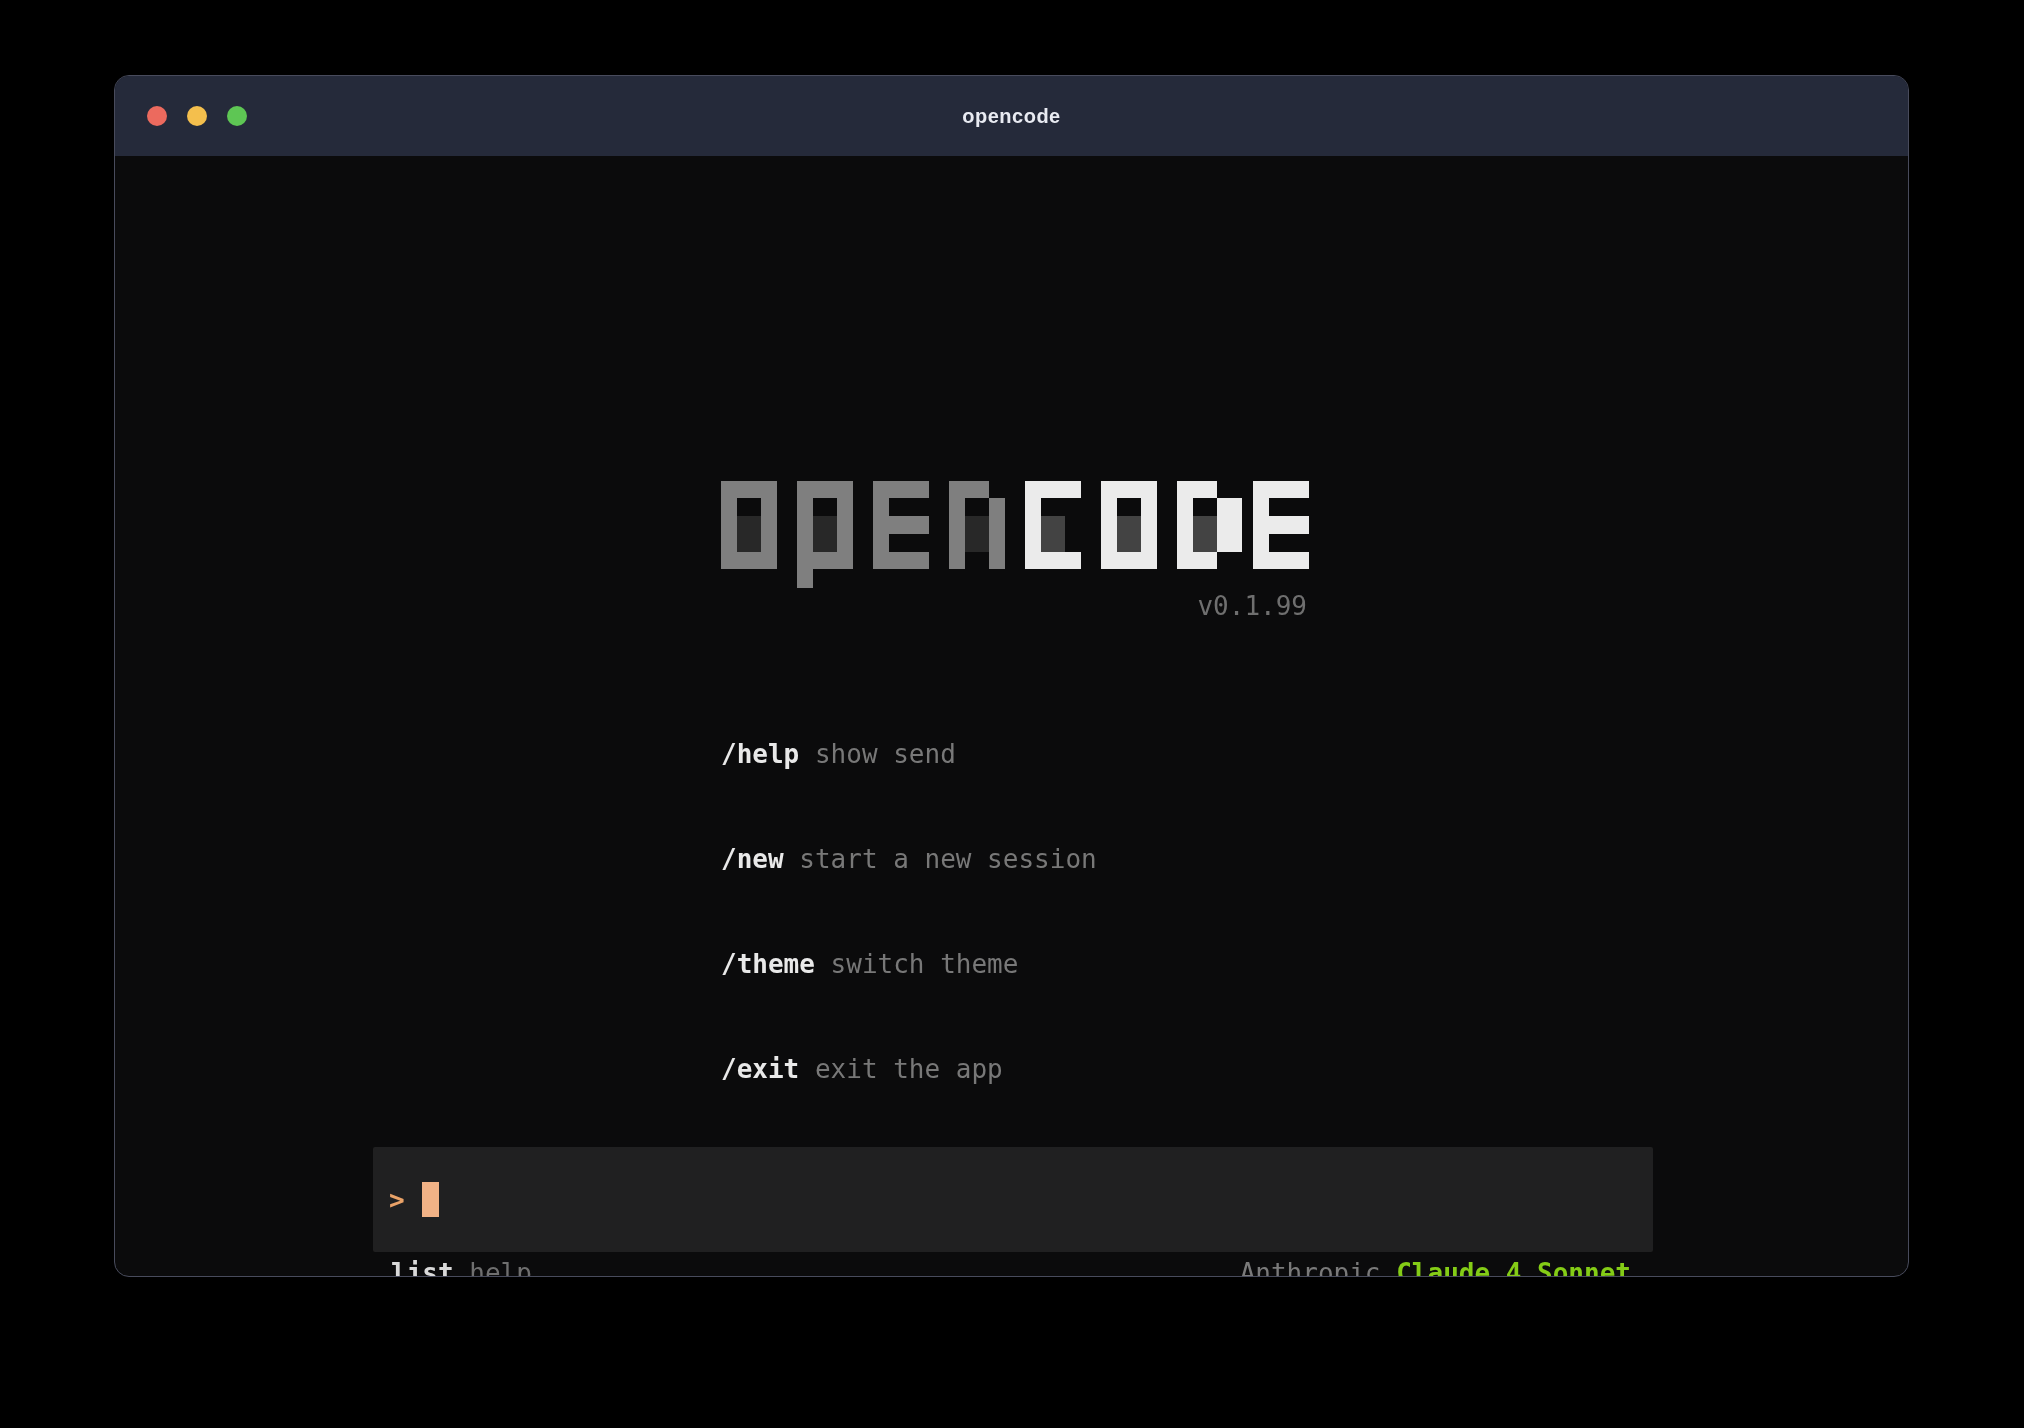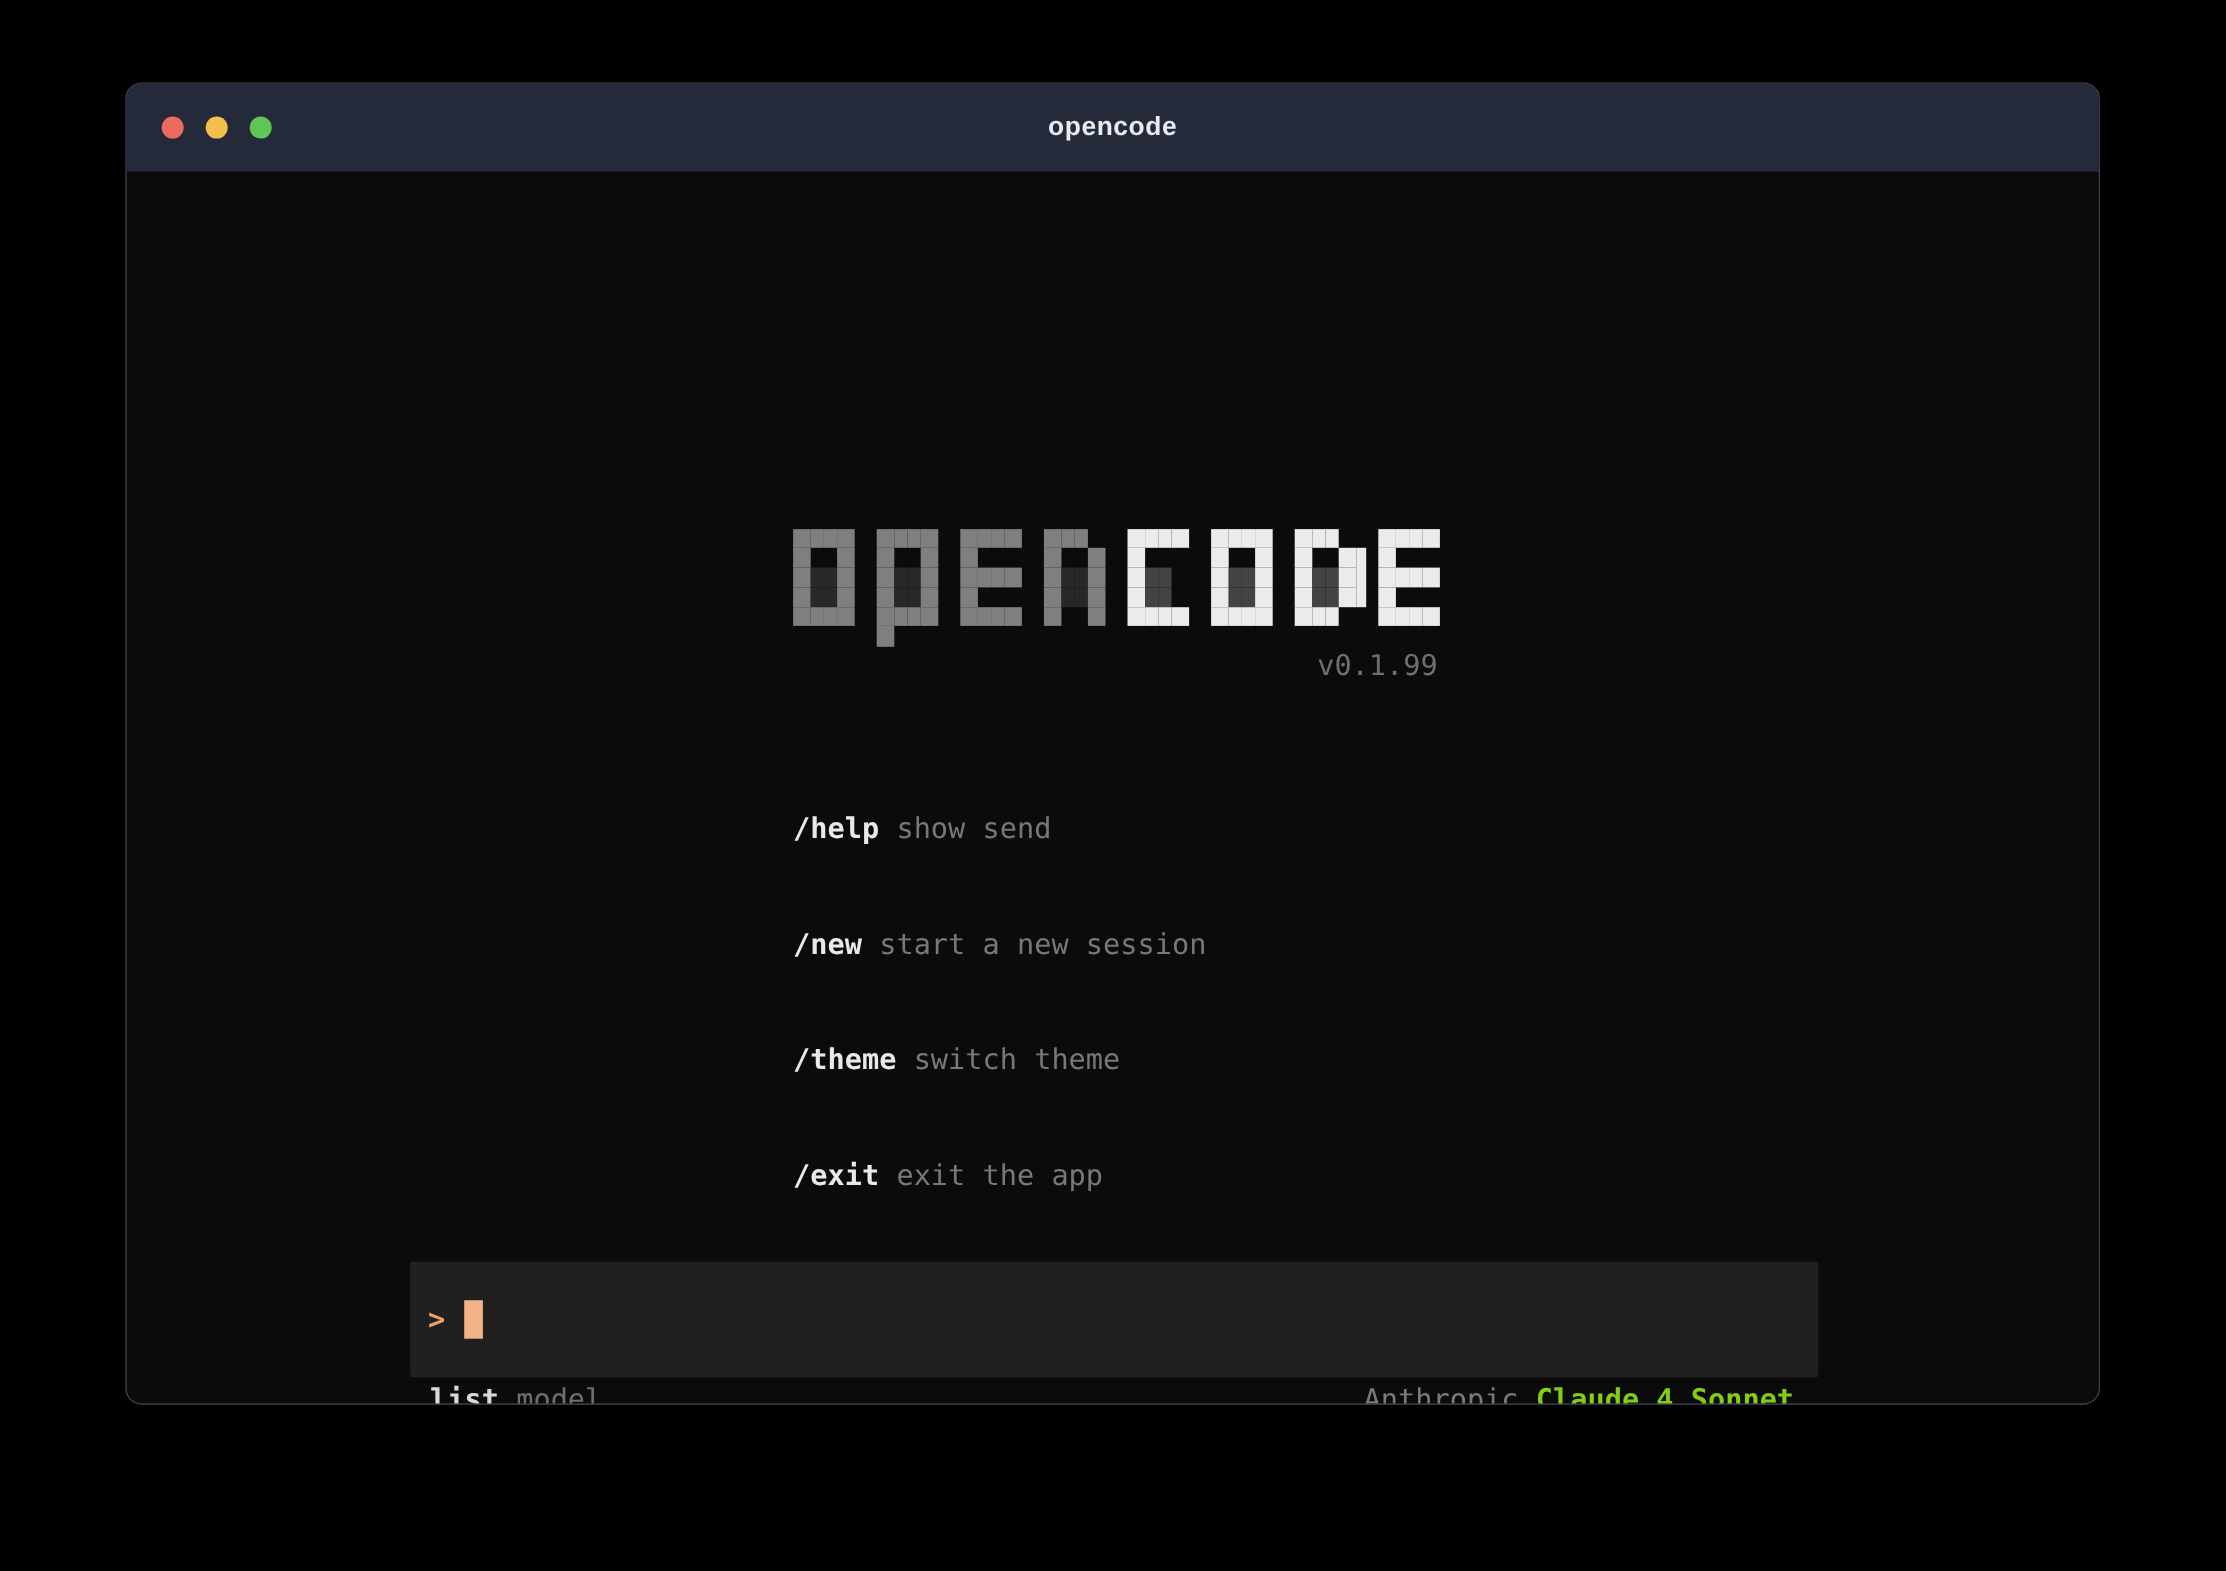--- a/index.html
+++ b/index.html
@@ -17,21 +17,21 @@
     position:relative;height:80px;background:var(--titlebar-bg,#252a3a);
     display:flex;align-items:center;justify-content:center;
   }
   .traffic{position:absolute;left:32px;top:0;height:80px;display:flex;align-items:center;gap:20px;}
   .light{width:20px;height:20px;border-radius:50%;border:none;padding:0;cursor:default;}
   .light.red{background:var(--traffic-red,#ec6a5e);}
   .light.yellow{background:var(--traffic-yellow,#f4bf4d);}
   .light.green{background:var(--traffic-green,#5ec654);}
   .title{
     font-family:"Liberation Sans","DejaVu Sans",sans-serif;font-weight:bold;
-    font-size:24px;color:#e9ebf2;letter-spacing:.5px;
+    font-size:20px;color:#e9ebf2;letter-spacing:.5px;
   }
   .content{position:relative;height:1122px;}
   
   .hero{position:absolute;left:606px;top:325px;width:588px;}
   .logo{display:flex;gap:20px;height:107px;}
   .glyph{position:relative;width:56px;height:107px;}
   .glyph i{position:absolute;display:block;}
   .version{
     text-align:right;margin-top:2px;line-height:33px;font-size:26px;
     color:#6f6f6f;padding-right:2px;
@@ -232,17 +232,17 @@
         <div class="cmdrow"><span class="cmd">/exit</span> <span class="desc">exit the app</span></div>
       </div>
     </div>
 
     <div class="inputbox">
       <span class="prompt">&gt;</span>
         <span class="cursor"></span>
     </div>
 
     <div class="statusbar">
-      <div class="hint"><span class="key">list</span> <span class="action">model</span></div>
+      <div class="hint"><span class="key">list</span> <span class="action">help</span></div>
       <div class="model"><span class="provider">Anthropic</span> <span class="modelname">Claude 4 Sonnet</span></div>
     </div>
   </div>
 </div>
 
 </body></html>

